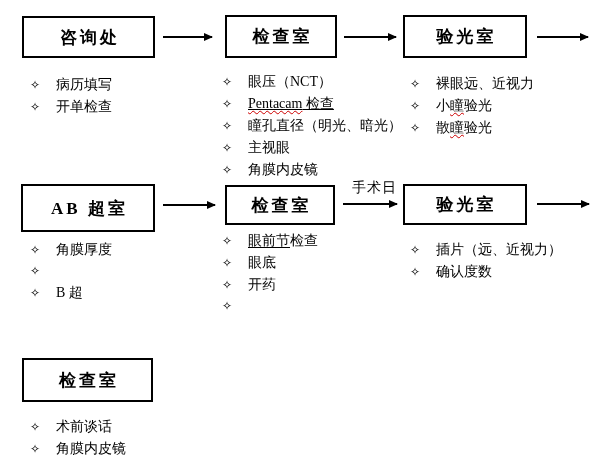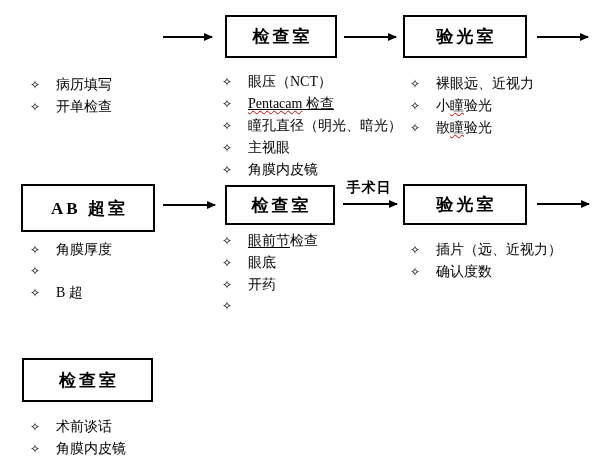--- a/index.html
+++ b/index.html
@@ -14,22 +14,22 @@
   .box-title{
     font-weight:bold;font-size:17px;letter-spacing:3px;padding-left:3px;white-space:nowrap;
   }
   .arrow{position:absolute;height:2px;background:#000;}
   .arrow::after{
     content:"";position:absolute;right:-1px;top:1px;transform:translateY(-50%);
     width:0;height:0;border-left:9px solid #000;
     border-top:4px solid transparent;border-bottom:4px solid transparent;
   }
   .arrow-label{
-    position:absolute;font-size:14px;text-align:center;white-space:nowrap;
-    font-weight:bold;letter-spacing:1px;
+    position:absolute;font-size:14px;text-align:right;white-space:nowrap;
+    font-weight:normal;letter-spacing:1px;
   }
   .list{position:absolute;}
   .li{display:flex;align-items:baseline;line-height:21px;font-size:14px;white-space:nowrap;}
   .bullet{
     width:26px;flex:0 0 26px;font-size:12px;
     font-family:"DejaVu Sans","Liberation Sans",sans-serif;
   }
   .u{text-decoration:underline;text-decoration-color:#000;text-decoration-thickness:1px;}
   .sq-red{
     text-decoration-line:underline;text-decoration-style:wavy;
@@ -38,20 +38,23 @@
   .sq-green{
     text-decoration-line:underline;text-decoration-style:wavy;
     text-decoration-color:#008000;text-decoration-thickness:1px;text-underline-offset:2px;text-decoration:underline;
   }
 </style>
 </head>
 <body>
 
 <div class="stage">
 
+  <div class="box" style="left:22px;top:16px;width:133px;height:42px">
+    <span class="box-title">咨询处</span>
+  </div>
   <div class="arrow" style="left:163px;top:36px;width:49px"></div>
   <div class="box" style="left:225px;top:15px;width:112px;height:43px">
     <span class="box-title">检查室</span>
   </div>
   <div class="arrow" style="left:344px;top:36px;width:52px"></div>
   <div class="box" style="left:403px;top:15px;width:124px;height:43px">
     <span class="box-title">验光室</span>
   </div>
   <div class="arrow" style="left:537px;top:36px;width:51px"></div>
 

